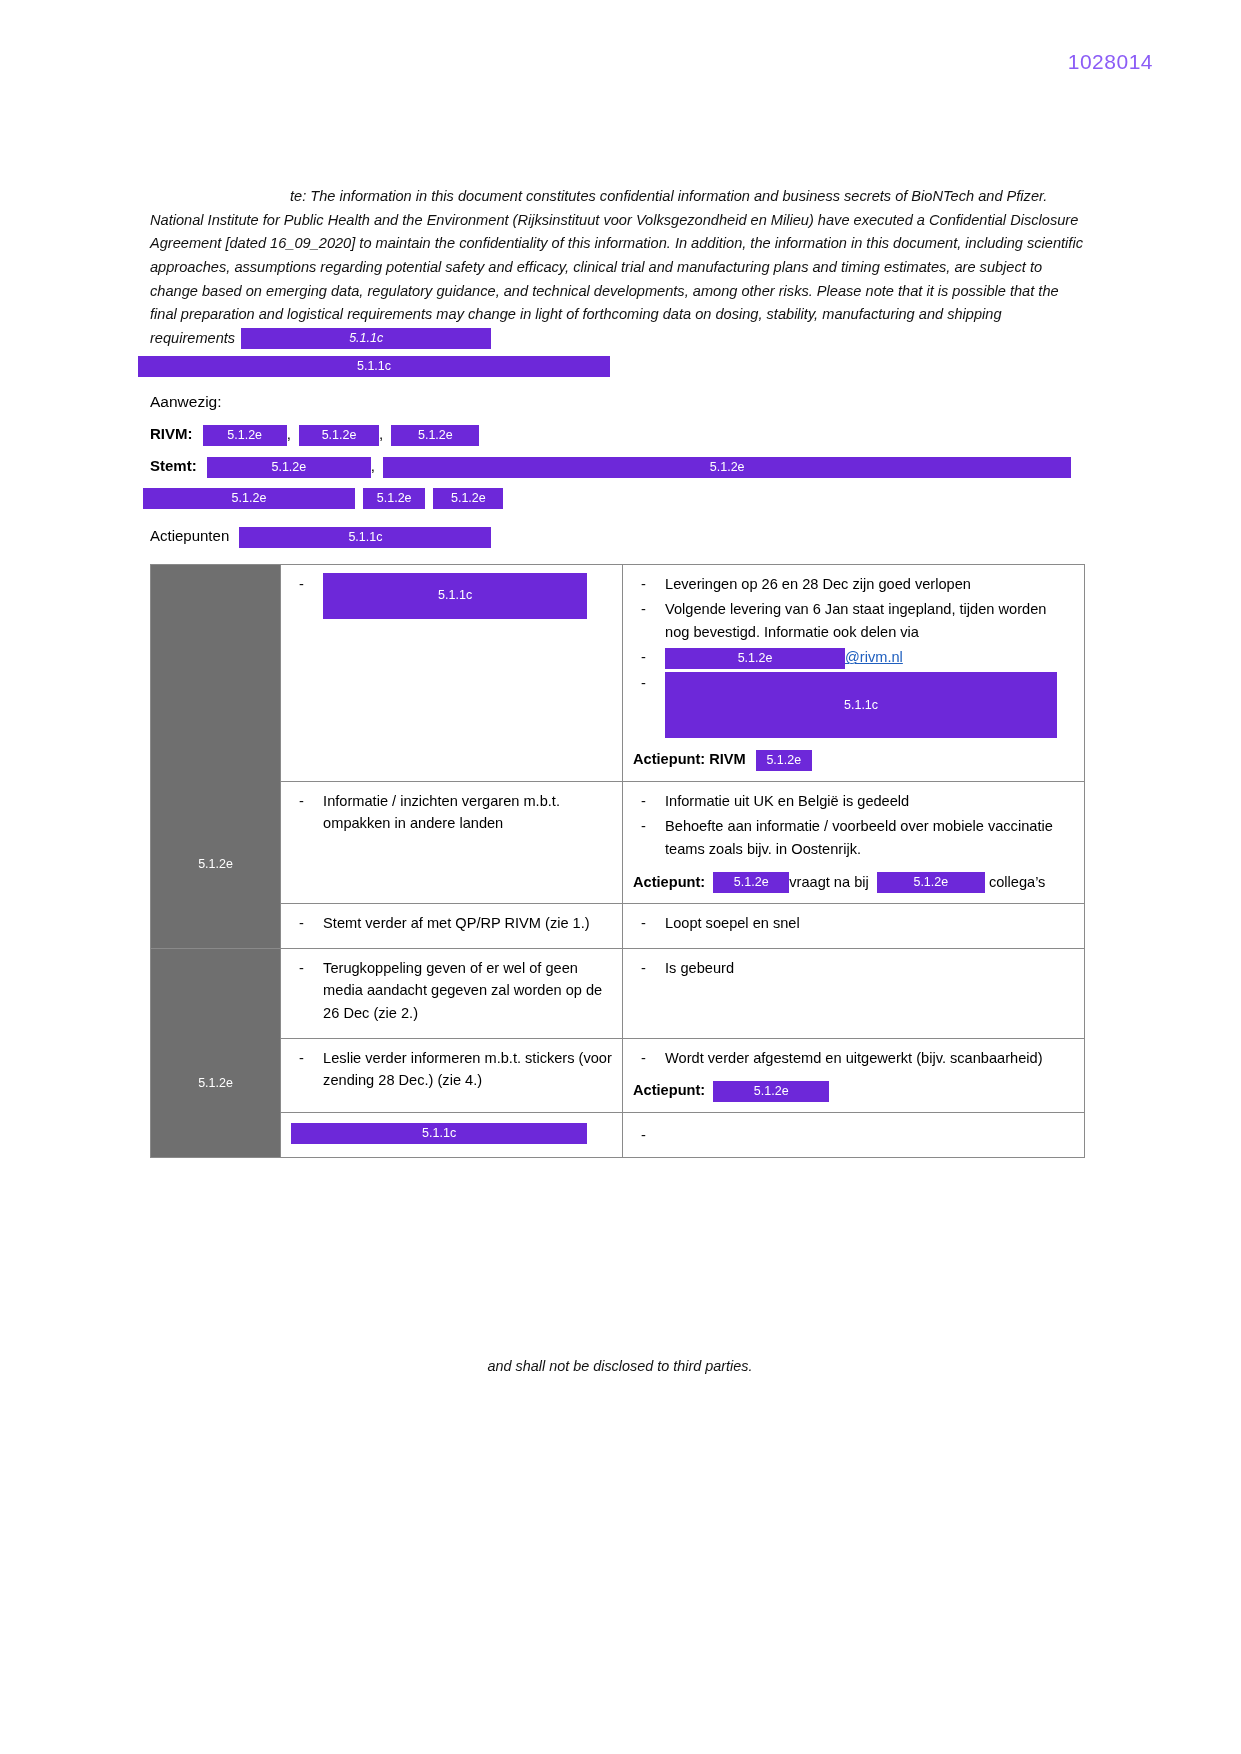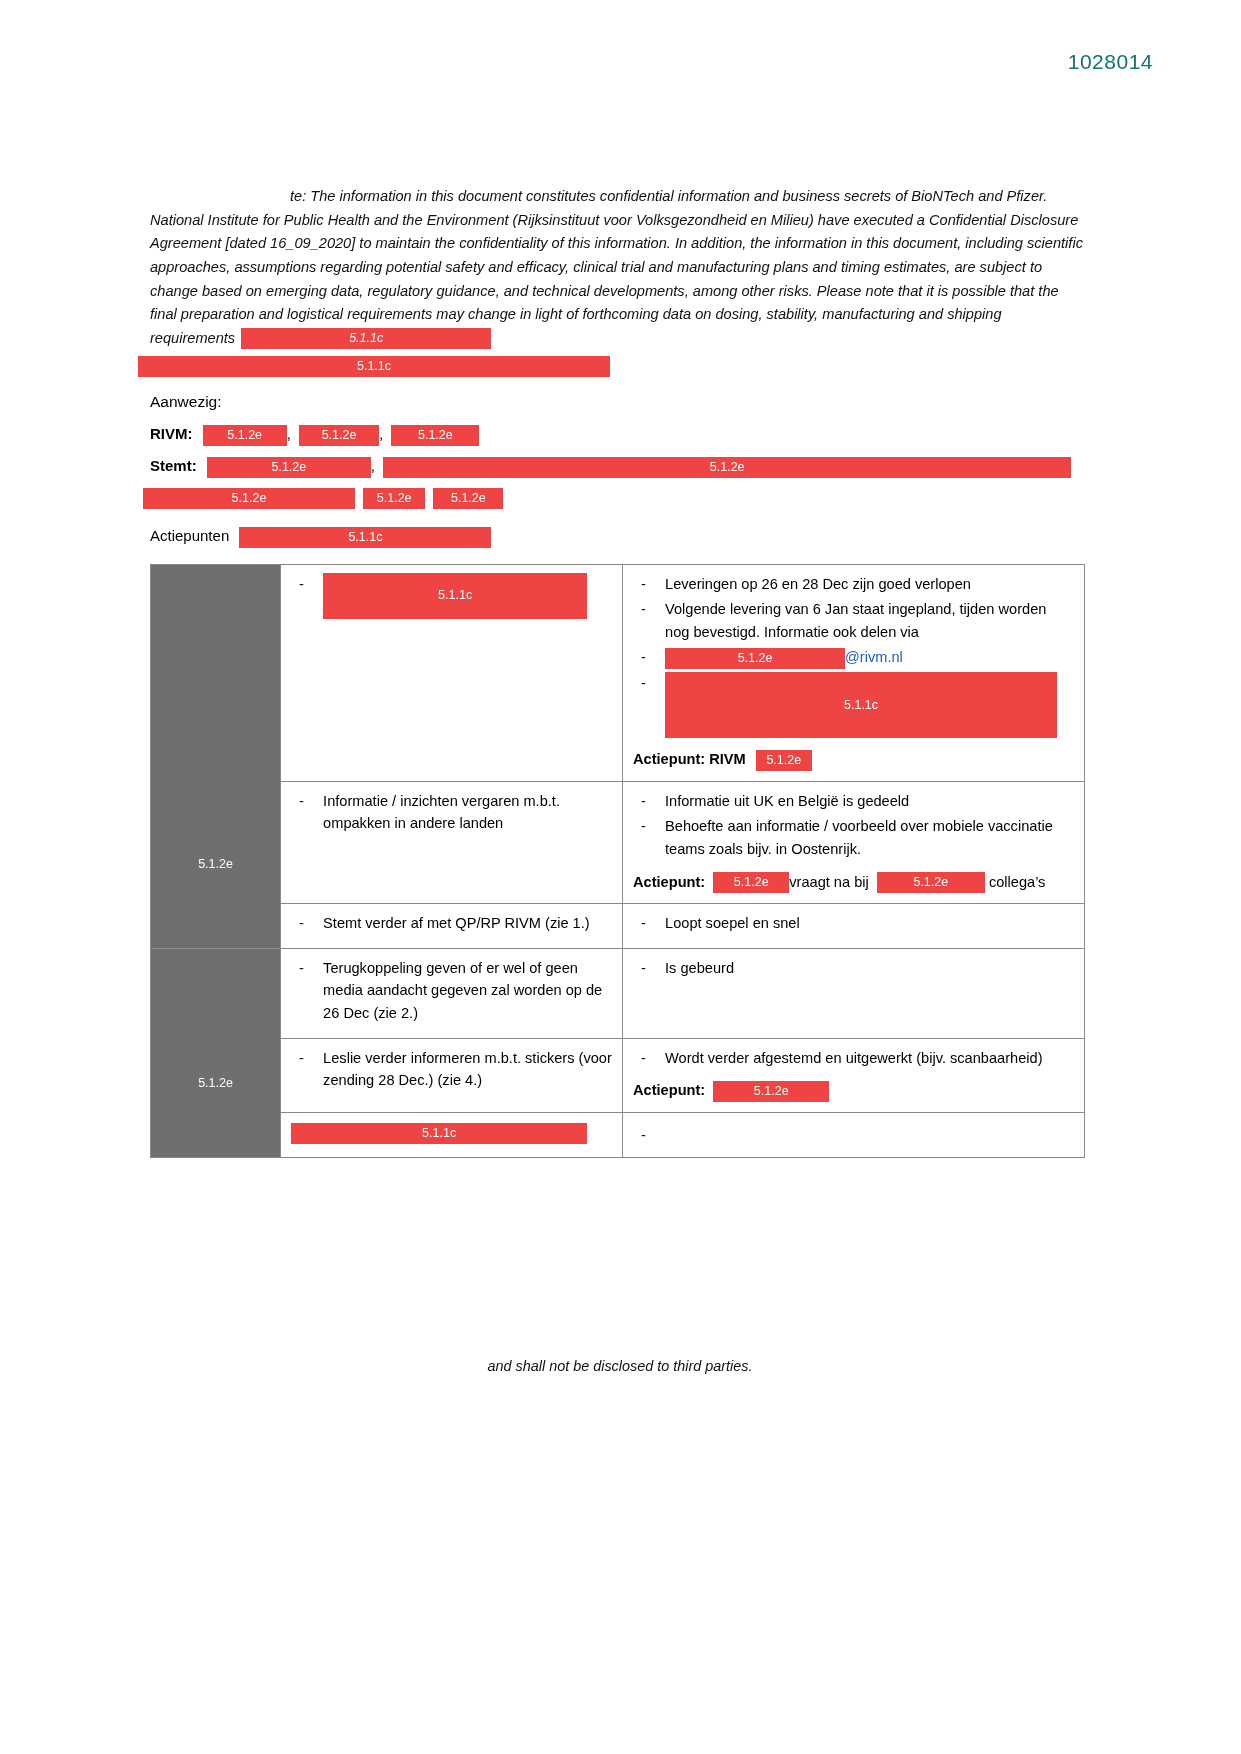--- a/index.html
+++ b/index.html
@@ -19,21 +19,21 @@
     width: 1241px;
     height: 1754px;
     box-sizing: border-box;
   }
   .doc-number {
     position: absolute;
     top: 50px;
     right: 88px;
     font-size: 21px;
     letter-spacing: 0.5px;
-    color: #0f766e;
+    color: #8b5cf6;
   }
   .content {
     position: absolute;
     left: 150px;
     top: 185px;
     width: 935px;
   }
   
   .logo-row {
     display: flex;
@@ -92,21 +92,21 @@
     line-height: 1.62;
     text-align: left;
     color: #111;
     margin-bottom: 4px;
   }
   .notice .indent-first { display: inline-block; width: 140px; }
 
   
   .redact {
     display: inline-block;
-    background: #ef4444;
+    background: #6d28d9;
     color: #ffffff;
     font-size: 12.5px;
     font-family: "Liberation Sans", sans-serif;
     text-align: center;
     vertical-align: middle;
     line-height: 21px;
     height: 21px;
     overflow: hidden;
     white-space: nowrap;
   }
@@ -181,20 +181,21 @@
   ul.dash > li.nobullet::before { content: ""; }
 
   .action-line {
     margin-top: 10px;
     font-size: 14.6px;
   }
   .action-line b { font-weight: bold; }
 
   .email-link {
     color: #1f5fbf;
+    text-decoration: underline;
     font-size: 14.6px;
   }
 
   
   .footer {
     position: absolute;
     left: 150px;
     top: 1355px;
     width: 940px;
     text-align: center;

